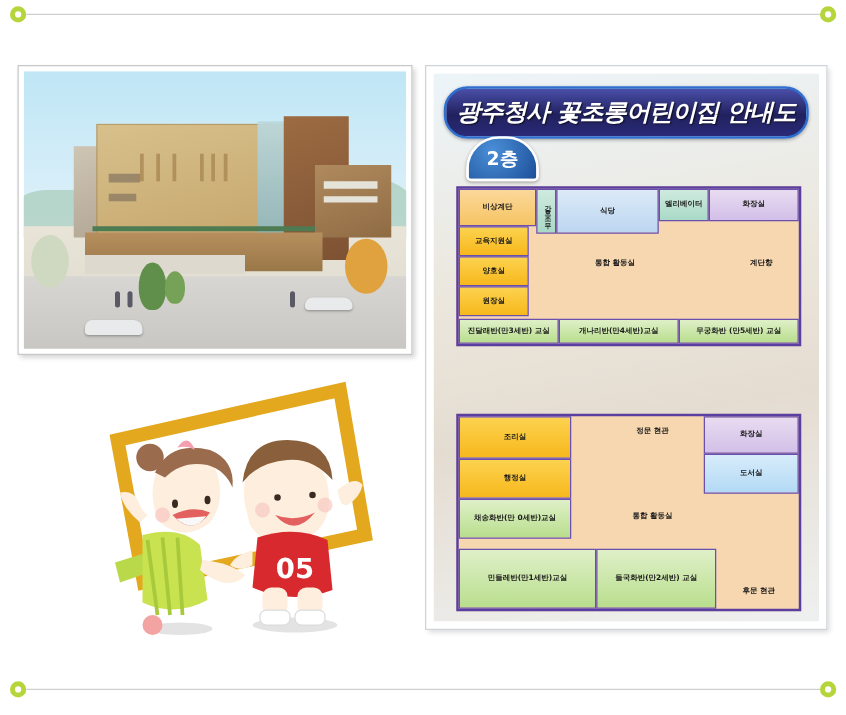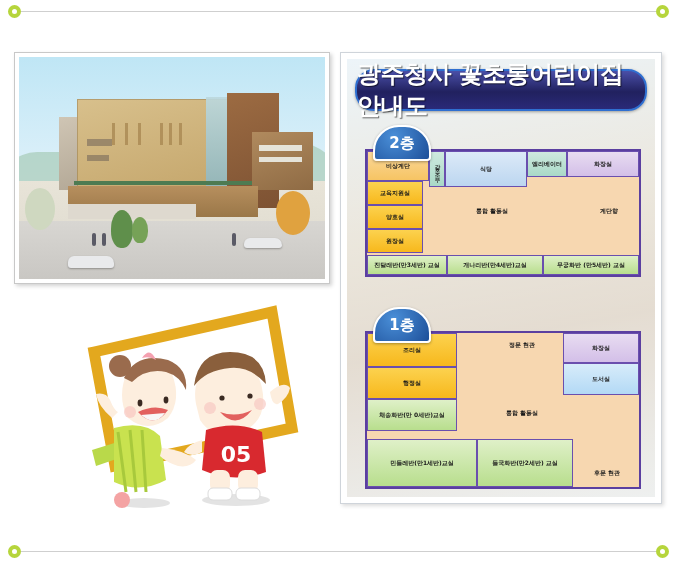--- a/index.html
+++ b/index.html
@@ -87,23 +87,24 @@
       linear-gradient(rgba(255,255,255,.62),rgba(255,255,255,.62)),
       linear-gradient(170deg,#cfe3ef 0%,#cbbfa4 38%,#b9a488 62%,#d3d8d6 100%);
   }
 
   #guide-title{
     position:absolute;left:50%;transform:translateX(-50%);top:10px;
     width:288px;height:38px;border-radius:19px;
     background:linear-gradient(#4a4fa8,#21215f 55%,#2a2a78);
     border:2px solid #2f6fd0;
     display:flex;align-items:center;justify-content:center;
-    color:#ffffff;font-size:24px;font-weight:bold;letter-spacing:-.5px;
+    color:#ffffff;font-size:19px;font-weight:bold;letter-spacing:-.5px;
     text-shadow:1px 1px 1px rgba(0,0,0,.6);
     box-shadow:0 1px 3px rgba(0,0,0,.35);
+    font-style:italic;
   }
 
   .floor-badge{
     position:absolute;width:54px;height:32px;
     background:radial-gradient(circle at 35% 30%,#4a8fd8,#1d4f99);
     border-radius:26px 26px 4px 4px;
     display:flex;align-items:center;justify-content:center;gap:1px;
     color:#ffffff;font-weight:bold;font-size:15px;
     border:2px solid #ffffff;
     box-shadow:0 1px 3px rgba(0,0,0,.35);
@@ -226,21 +227,21 @@
     </g>
   </svg>
 </div>
 
 <div id="floor-guide-card">
   <div class="card-inner">
     <div class="card-bg"></div>
 
     <div id="guide-title">광주청사 꽃초롱어린이집 안내도</div>
 
-    <div class="floor-badge" style="left:26px;top:66px;">
+    <div class="floor-badge" style="left:26px;top:50px;">
       <span>2층</span>
     </div>
 
     <div class="plan" id="plan-2f" style="left:18px;top:90px;width:276px;height:128px;">
 
       <div class="room r-orange" style="left:0;top:0;width:62px;height:30px;">비상계단</div>
 
       <div class="room r-teal" style="left:62px;top:0;width:16px;height:36px;">
         <span class="vtext">간호조무</span>
       </div>
@@ -256,23 +257,20 @@
       <div class="room r-gold" style="left:0;top:78px;width:56px;height:24px;">원장실</div>
 
       <div class="room r-none" style="left:70px;top:52px;width:110px;height:16px;">통합 활동실</div>
       <div class="room r-none" style="left:216px;top:52px;width:52px;height:16px;">계단향</div>
 
       <div class="room r-green" style="left:0;top:104px;width:80px;height:20px;">진달래반(만3세반) 교실</div>
       <div class="room r-green" style="left:80px;top:104px;width:96px;height:20px;">개나리반(만4세반)교실</div>
       <div class="room r-green" style="left:176px;top:104px;width:96px;height:20px;">무궁화반 (만5세반) 교실</div>
     </div>
 
-    <div class="floor-badge" style="left:26px;top:248px;">
-      <span>1층</span>
-    </div>
 
     <div class="plan" id="plan-1f" style="left:18px;top:272px;width:276px;height:158px;">
 
       <div class="room r-gold" style="left:0;top:0;width:90px;height:34px;">조리실</div>
       <div class="room r-gold" style="left:0;top:34px;width:90px;height:32px;">행정실</div>
       <div class="room r-green" style="left:0;top:66px;width:90px;height:32px;">채송화반(만 0세반)교실</div>
 
       <div class="room r-none" style="left:110px;top:4px;width:90px;height:16px;">정문 현관</div>
 
       <div class="room r-purple" style="left:196px;top:0;width:76px;height:30px;">화장실</div>

